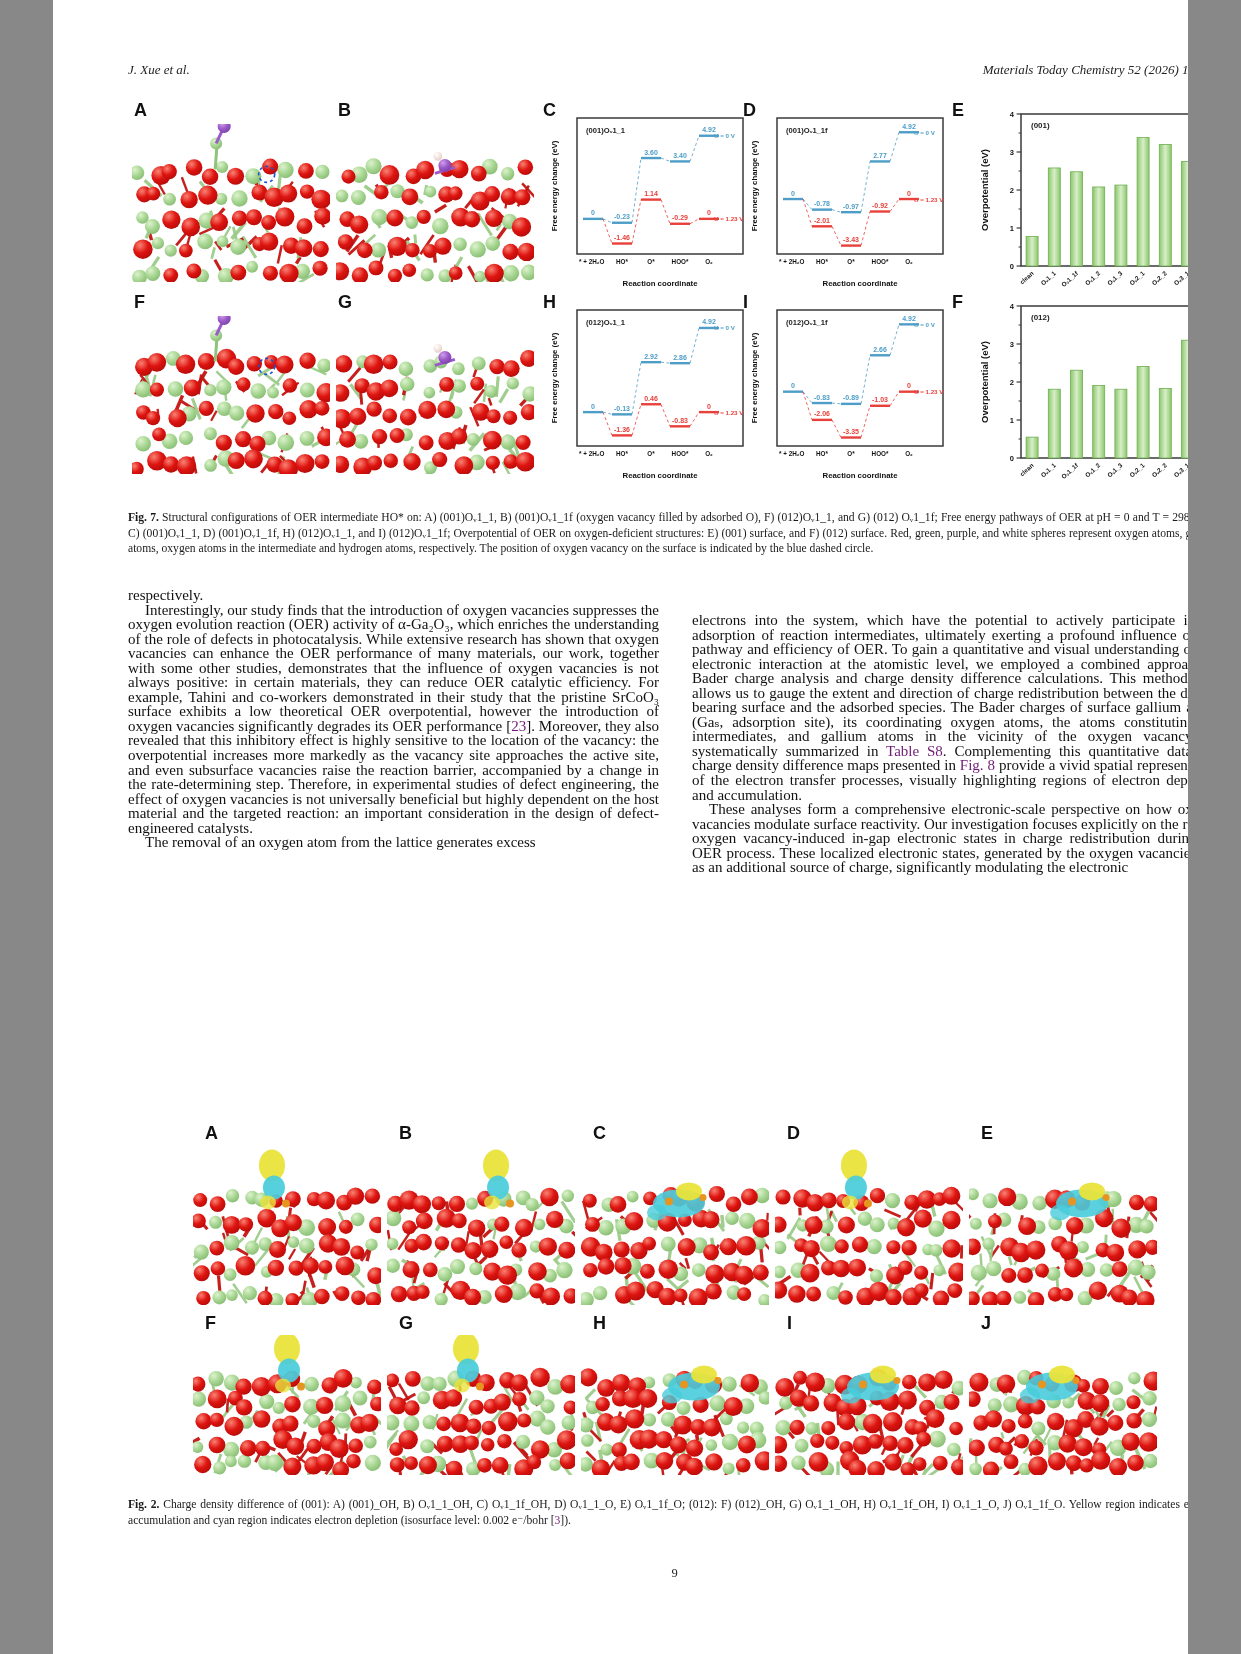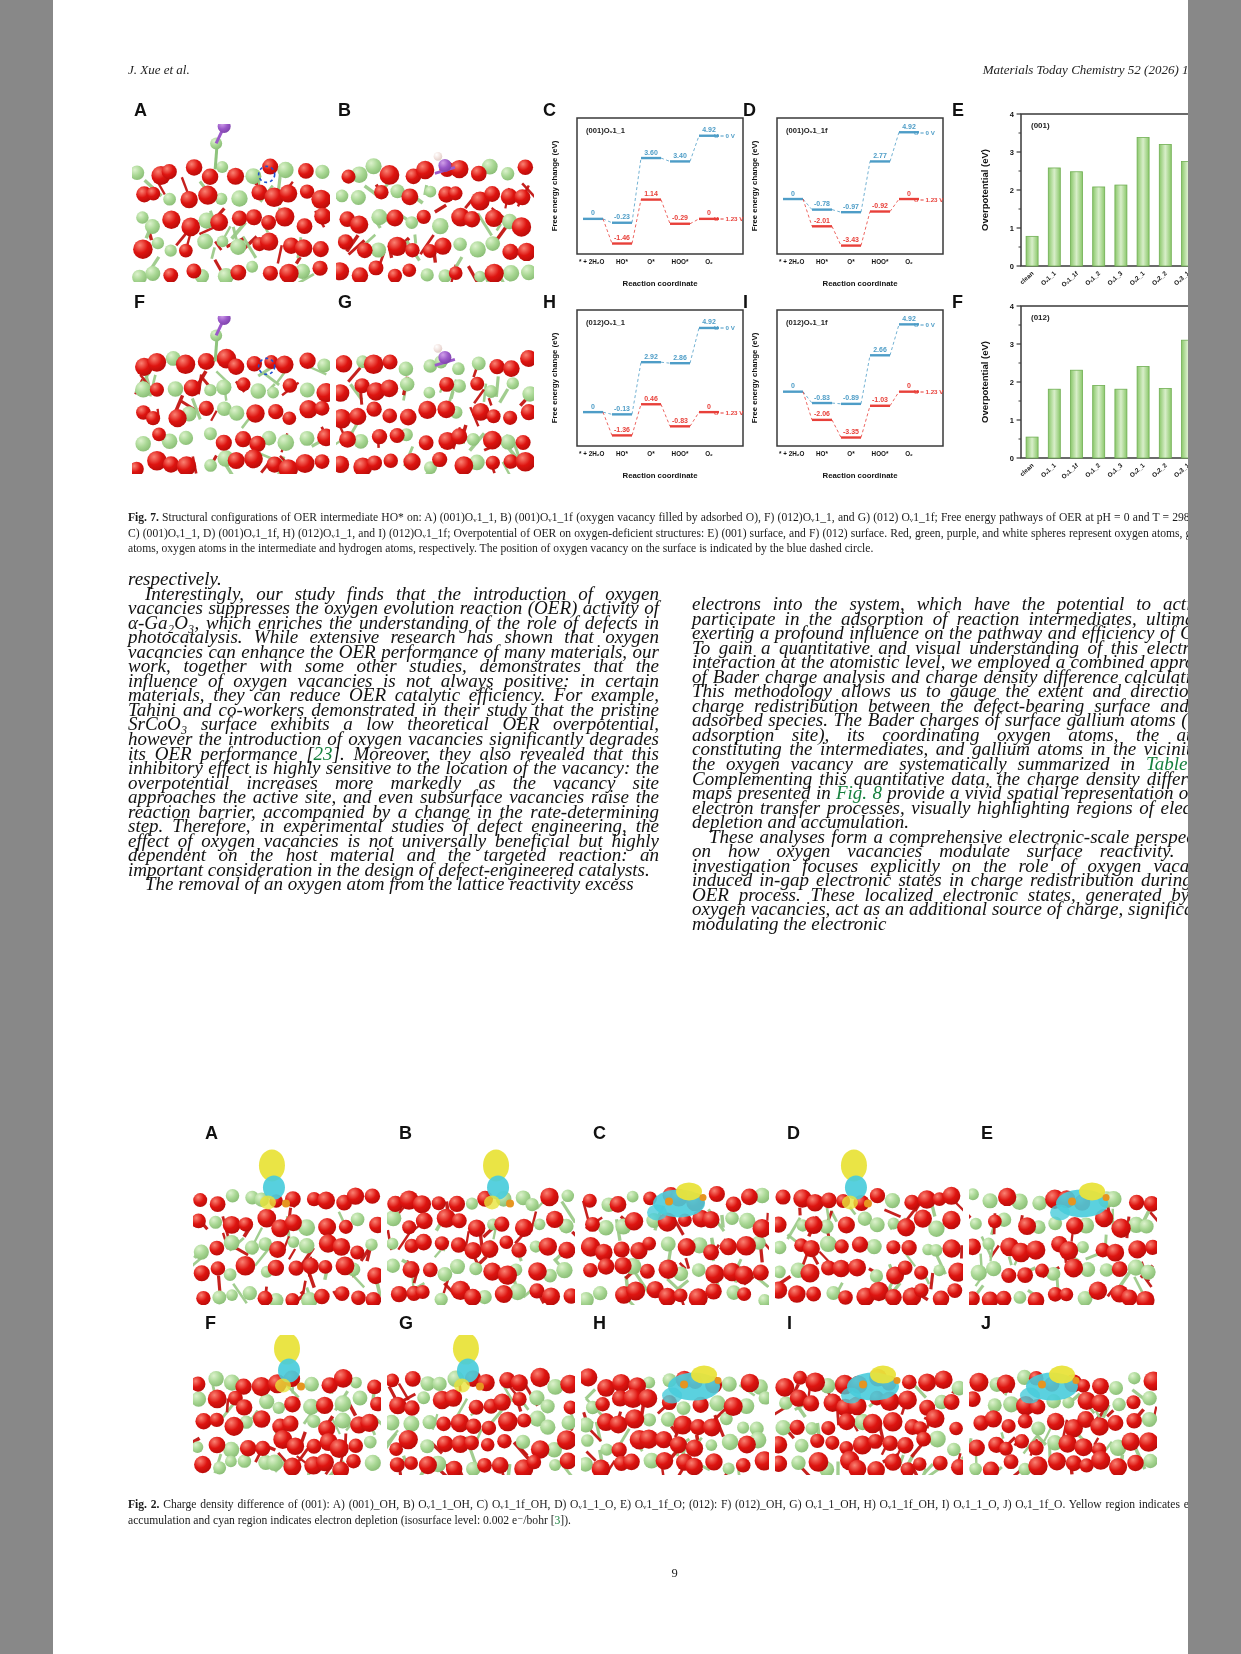--- a/index.html
+++ b/index.html
@@ -10,26 +10,26 @@
   .h-right{position:absolute;right:0;top:0;}
   .fig7{position:absolute;top:100px;left:75px;width:1105px;height:388px;}
   .fig8{position:absolute;top:1075px;left:138px;width:972px;height:400px;}
   .pletter{position:absolute;font-family:"Liberation Sans","DejaVu Sans",sans-serif;
            font-weight:600;font-size:18px;color:#111;z-index:3;}
   .caption{position:absolute;left:75px;width:1093px;font-size:11.6px;line-height:15.6px;
            text-align:justify;color:#1a1a1a;}
   .cap7{top:510px;}
   .cap8{top:1497px;}
   .caption b{font-weight:700;}
-  .col{position:absolute;top:572px;font-size:19px;line-height:14.55px;text-align:justify;font-style:italic;}
+  .col{position:absolute;top:588px;font-size:15px;line-height:14.55px;text-align:justify;}
   .col-left{left:75px;width:531px;}
   .col-right{left:639px;width:530px;margin-top:25px;}
   .col p{margin:0;}
   .col p.ind{text-indent:17px;}
-  .link{color:#15803d;}
+  .link{color:#701a75;}
   .pageno{position:absolute;top:1566px;left:75px;width:1093px;text-align:center;font-size:12.5px;color:#222;}
   svg{display:block;}
 </style>
 </head>
 <body>
 
 <div class="page">
 
   <div class="header">
     <span class="h-left">J. Xue et al.</span>
@@ -788,21 +788,21 @@
     </div>
 
   <div class="caption cap7">
     <b>Fig. 7.</b>
     <span id="cap7t">Structural configurations of OER intermediate HO* on: A) (001)Oᵥ1_1, B) (001)Oᵥ1_1f (oxygen vacancy filled by adsorbed O), F) (012)Oᵥ1_1, and G) (012) Oᵥ1_1f; Free energy pathways of OER at pH = 0 and T = 298 K for: C) (001)Oᵥ1_1, D) (001)Oᵥ1_1f, H) (012)Oᵥ1_1, and I) (012)Oᵥ1_1f; Overpotential of OER on oxygen-deficient structures: E) (001) surface, and F) (012) surface. Red, green, purple, and white spheres represent oxygen atoms, gallium atoms, oxygen atoms in the intermediate and hydrogen atoms, respectively. The position of oxygen vacancy on the surface is indicated by the blue dashed circle.</span>
   </div>
 
   <div class="col col-left" id="colL">
       <p>respectively.</p>
       <p class="ind">Interestingly, our study finds that the introduction of oxygen vacancies suppresses the oxygen evolution reaction (OER) activity of α-Ga₂O₃, which enriches the understanding of the role of defects in photocatalysis. While extensive research has shown that oxygen vacancies can enhance the OER performance of many materials, our work, together with some other studies, demonstrates that the influence of oxygen vacancies is not always positive: in certain materials, they can reduce OER catalytic efficiency. For example, Tahini and co-workers demonstrated in their study that the pristine SrCoO₃ surface exhibits a low theoretical OER overpotential, however the introduction of oxygen vacancies significantly degrades its OER performance [<span class="link">23</span>]. Moreover, they also revealed that this inhibitory effect is highly sensitive to the location of the vacancy: the overpotential increases more markedly as the vacancy site approaches the active site, and even subsurface vacancies raise the reaction barrier, accompanied by a change in the rate-determining step. Therefore, in experimental studies of defect engineering, the effect of oxygen vacancies is not universally beneficial but highly dependent on the host material and the targeted reaction: an important consideration in the design of defect-engineered catalysts.</p>
-      <p class="ind">The removal of an oxygen atom from the lattice reactivity excess</p>
+      <p class="ind">The removal of an oxygen atom from the lattice generates excess</p>
     </div>
   <div class="col col-right" id="colR">
       <p>electrons into the system, which have the potential to actively participate in the adsorption of reaction intermediates, ultimately exerting a profound influence on the pathway and efficiency of OER. To gain a quantitative and visual understanding of this electronic interaction at the atomistic level, we employed a combined approach of Bader charge analysis and charge density difference calculations. This methodology allows us to gauge the extent and direction of charge redistribution between the defect-bearing surface and the adsorbed species. The Bader charges of surface gallium atoms (Gaₛ, adsorption site), its coordinating oxygen atoms, the atoms constituting the intermediates, and gallium atoms in the vicinity of the oxygen vacancy are systematically summarized in <span class="link">Table S8</span>. Complementing this quantitative data, the charge density difference maps presented in <span class="link">Fig. 8</span> provide a vivid spatial representation of the electron transfer processes, visually highlighting regions of electron depletion and accumulation.</p>
       <p class="ind">These analyses form a comprehensive electronic-scale perspective on how oxygen vacancies modulate surface reactivity. Our investigation focuses explicitly on the role of oxygen vacancy-induced in-gap electronic states in charge redistribution during the OER process. These localized electronic states, generated by the oxygen vacancies, act as an additional source of charge, significantly modulating the electronic</p>
     </div>
 
   <div class="fig8" id="fig8">
       <div class="pletter" style="left: 14px; top: 48px;">A</div>
       <svg width="188" height="160" viewBox="0 0 188 160" style="position:absolute;left:2px;top:70px;">
         <defs>

